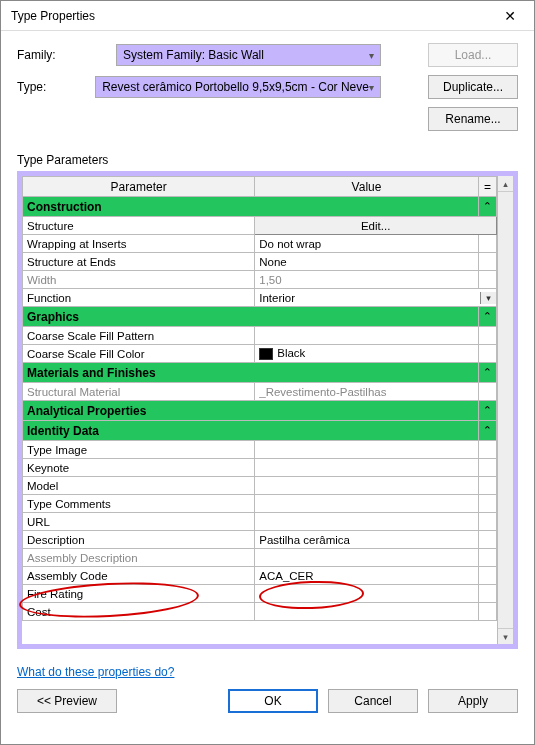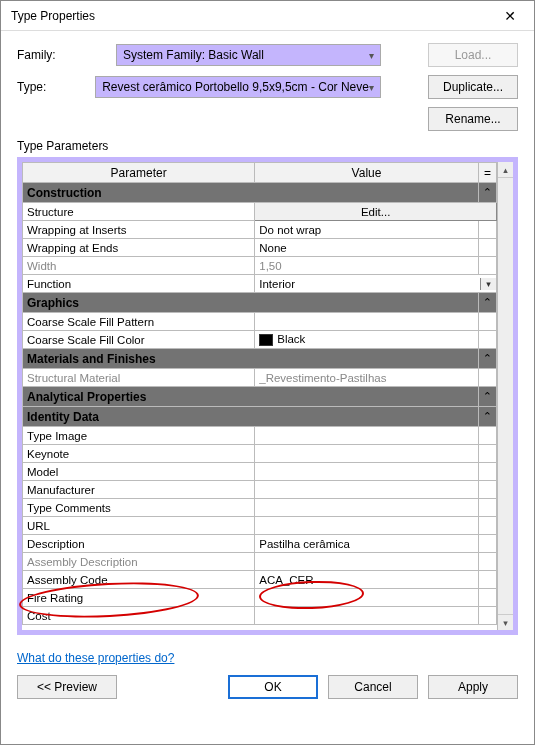--- a/index.html
+++ b/index.html
@@ -43,21 +43,21 @@
   .btn {
     width: 90px;
     height: 24px;
     border: 1px solid #aaa;
     background: #f0f0f0;
     font-size: 12px;
     cursor: pointer;
   }
   .btn:disabled { color: #999; background: #f7f7f7; border-color:#ccc; }
   .side-btn-col { width: 90px; display:flex; justify-content:flex-start; }
-  .rename-row { display:flex; justify-content:flex-end; margin-bottom: 8px; }
+  .rename-row { display:flex; justify-content:flex-end; margin-bottom: 22px; }
   .section-label { margin: 6px 0 4px 0; }
   .table-wrap {
     border: 5px solid #c4b5fd;
     height: 478px;
     display: flex;
   }
   .table-scroll { flex:1; overflow-y: auto; }
   .scrollbar {
     width: 16px;
     background: #eee;
@@ -71,21 +71,21 @@
     background: #f2f2f2;
     border: 1px solid #bbb;
     font-weight: normal;
     height: 20px;
     font-size: 12px;
   }
   th.param { width: 49%; }
   th.eq { width: 18px; }
   td { border: 1px solid #bbb; height: 18px; padding: 0 4px; font-size: 11.5px; }
   tr.group td {
-    background: #737373;
+    background: #22c55e;
     font-weight: bold;
     font-size: 12px;
     height: 20px;
     position: relative;
   }
   tr.group .chev-col {
     width: 18px; text-align:center; font-weight:normal; font-size:11px;
   }
   tr.data td.label { background:#fff; }
   tr.data td.value { background:#fff; }
@@ -174,21 +174,21 @@
         <tr class="data">
               <td class="label">Structure</td>
               <td class="value edit-btn-cell" colspan="2">Edit...</td>
             </tr>
         <tr class="data">
               <td class="label">Wrapping at Inserts</td>
               <td class="value">Do not wrap</td>
               <td></td>
             </tr>
         <tr class="data">
-              <td class="label">Wrapping at Ends</td>
+              <td class="label">Structure at Ends</td>
               <td class="value">None</td>
               <td></td>
             </tr>
         <tr class="data">
               <td class="label disabled">Width</td>
               <td class="value disabled">1,50</td>
               <td></td>
             </tr>
         <tr class="data">
               <td class="label">Function</td>
@@ -243,25 +243,20 @@
               <td class="label">Keynote</td>
               <td class="value"></td>
               <td></td>
             </tr>
         <tr class="data">
               <td class="label">Model</td>
               <td class="value"></td>
               <td></td>
             </tr>
         <tr class="data">
-              <td class="label">Manufacturer</td>
-              <td class="value"></td>
-              <td></td>
-            </tr>
-        <tr class="data">
               <td class="label">Type Comments</td>
               <td class="value"></td>
               <td></td>
             </tr>
         <tr class="data">
               <td class="label">URL</td>
               <td class="value"></td>
               <td></td>
             </tr>
         <tr class="data">

